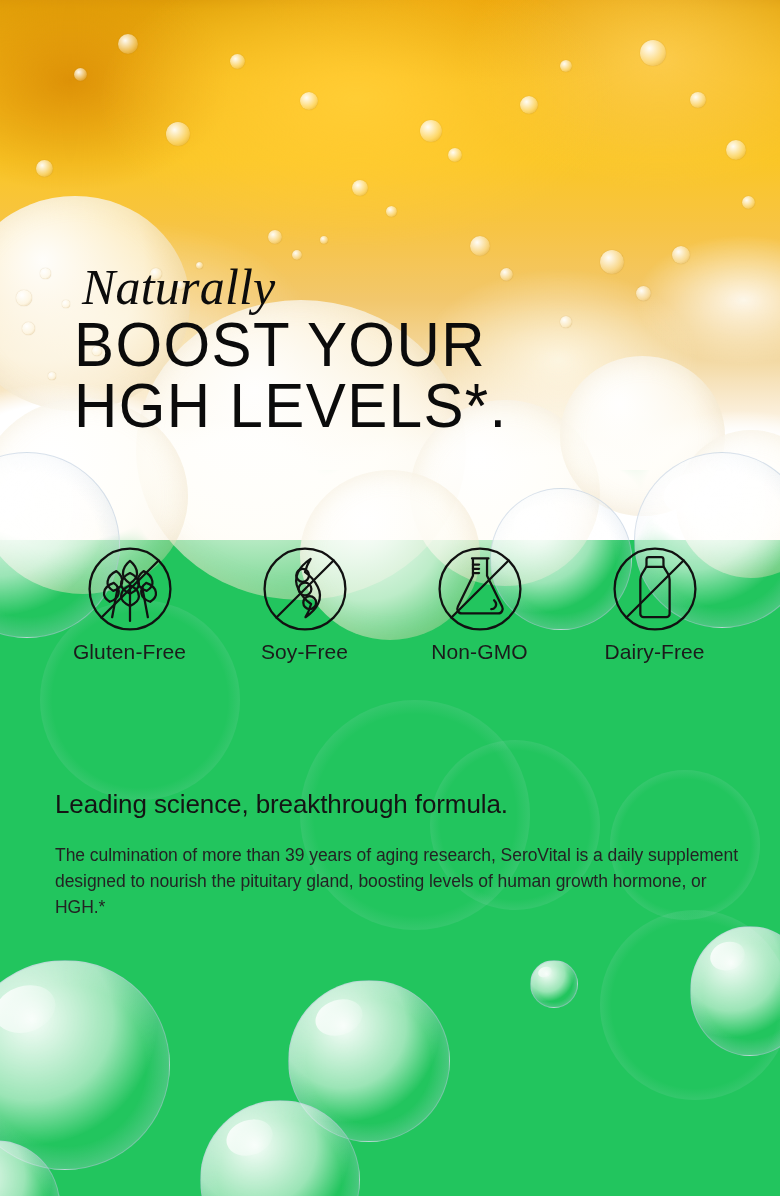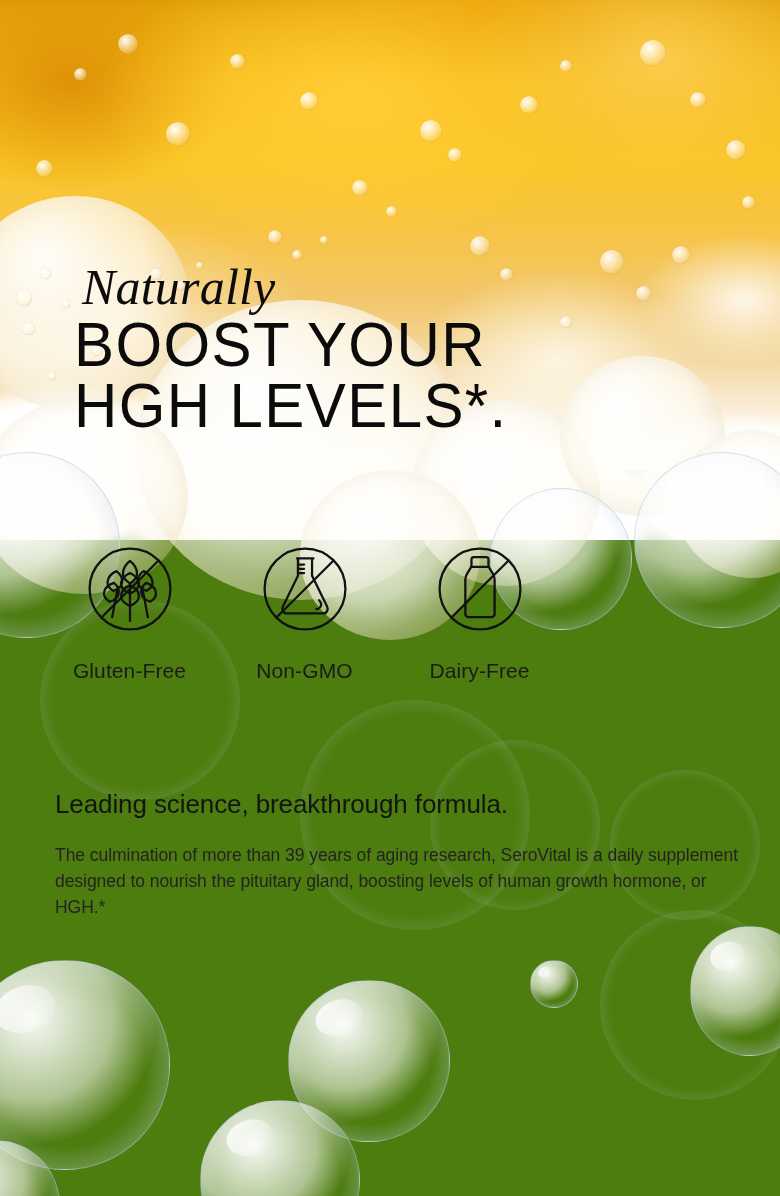--- a/index.html
+++ b/index.html
@@ -11,21 +11,21 @@
   body {
     font-family: "Liberation Sans", sans-serif;
     -webkit-font-smoothing: antialiased;
   }
 
   .banner {
     position: relative;
     width: 780px;
     height: 1196px;
     overflow: hidden;
-    background: #4d7c0f;
+    background: #22c55e;
   }
 
   
   .bg-layer {
     position: absolute;
     inset: 0;
     overflow: hidden;
     pointer-events: none;
   }
 
@@ -162,21 +162,20 @@
     justify-content: flex-start;
   }
   .badge {
     width: 175px;
     display: flex;
     flex-direction: column;
     align-items: center;
   }
   .badge-icon { display: block; }
   .badge-label {
-    margin-top: 19px;
     font-family: "Liberation Sans", sans-serif;
     font-size: 21px;
     font-weight: 400;
     color: #1b1b1b;
     letter-spacing: .1px;
     white-space: nowrap;
   }
 
   
   .copy-block {
@@ -303,20 +302,36 @@
             <line x1="69" y1="80" x2="63" y2="48"></line>
             <path d="M64.5 31c5.5 2.5 8.5 6.5 9.3 10.7.8 4.2-1 7.2-6 10.3-5.6-2-8.5-4.2-9.3-8.4-.8-4.2.8-8.9 6-12.6z"></path>
             <path d="M67.2 43.5c6 2 9.5 5.6 10.3 9.8.8 4.2-1 7.2-6 10.3-5.6-2-8.5-4.2-9.3-8.4-.8-4.2.4-8.3 5-11.7z"></path>
 
             <line x1="80.4" y1="19.6" x2="19.6" y2="80.4"></line>
           </svg>
         </span>
         <span class="badge-label">Gluten-Free</span>
       </div>
 
+      <div class="badge">
+        <span class="badge-icon">
+          <svg width="94" height="94" viewBox="0 0 100 100" fill="none" stroke="#111" stroke-width="2.4" stroke-linecap="round" stroke-linejoin="round">
+            <circle cx="50" cy="50" r="43"></circle>
+
+            <path d="M56 18c-6 4-11 9-13.5 14.5-2.8 6-2.6 12 .5 18s7.6 11.5 13.5 15.5c-1.5 5.5-3.5 10-6 14 6-4 11-9 13.5-14.5 2.8-6 2.6-12-.5-18s-7.6-11.5-13.5-15.5c1.5-5.5 3.5-10 6-14z"></path>
+
+            <circle cx="47.5" cy="35.5" r="6.8"></circle>
+            <circle cx="50" cy="50" r="6.8"></circle>
+            <circle cx="55" cy="64.5" r="6.8"></circle>
+
+            <line x1="80.4" y1="19.6" x2="19.6" y2="80.4"></line>
+          </svg>
+        </span>
+        <span class="badge-label">Soy-Free</span>
+      </div>
 
       <div class="badge">
         <span class="badge-icon">
           <svg width="94" height="94" viewBox="0 0 100 100" fill="none" stroke="#111" stroke-width="2.4" stroke-linecap="round" stroke-linejoin="round">
             <circle cx="50" cy="50" r="43"></circle>
 
             <path d="M41.5 17.5h17.5M42.5 17.5v18.5L26.5 68.5c-1.7 3.4.4 7.5 4 7.5h39c3.6 0 5.7-4.1 4-7.5L57.5 36V17.5"></path>
 
             <line x1="42.5" y1="24" x2="49" y2="24"></line>
             <line x1="42.5" y1="28.5" x2="49" y2="28.5"></line>

